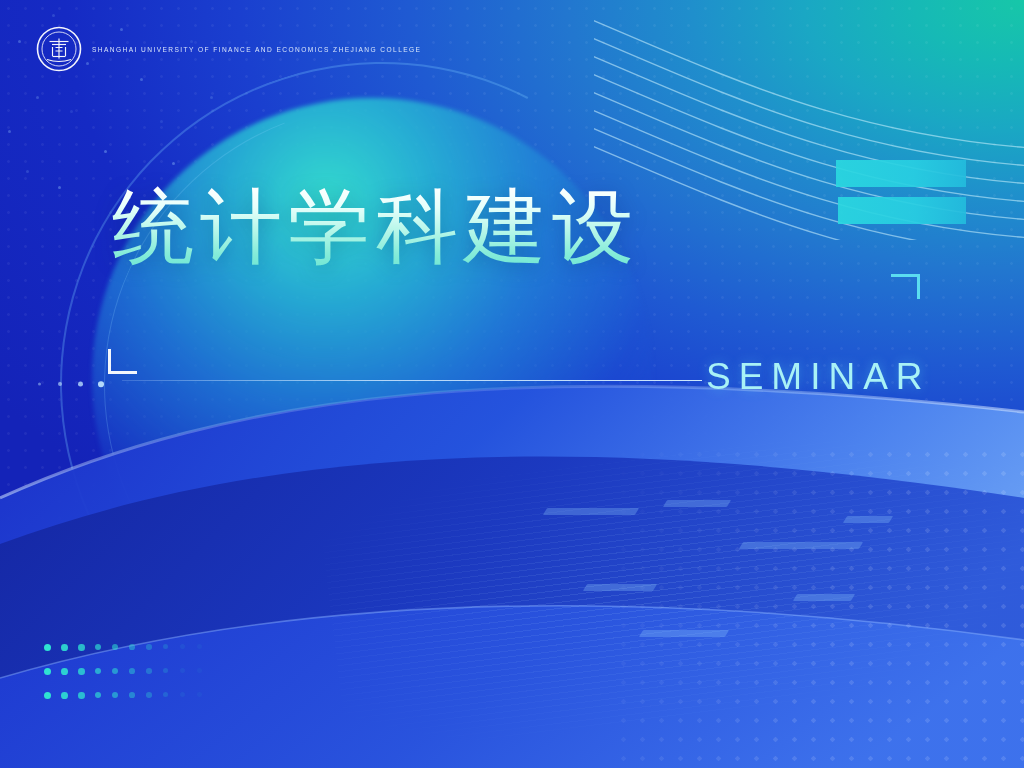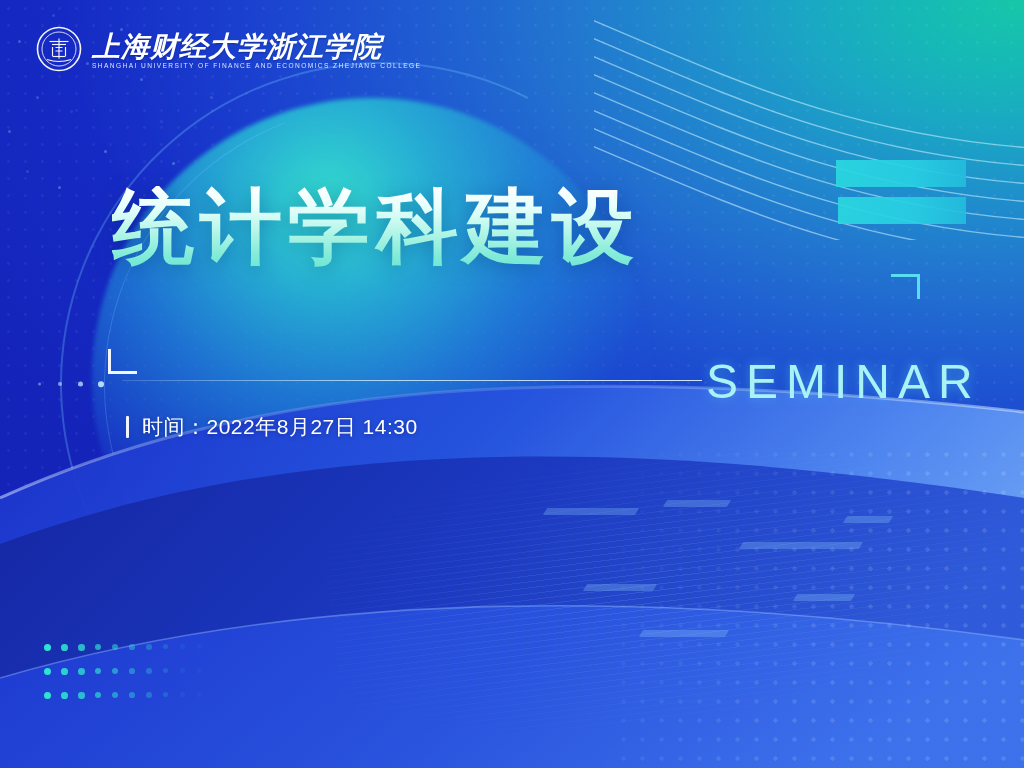--- a/index.html
+++ b/index.html
@@ -102,21 +102,21 @@
     text-shadow:0 1px 2px rgba(0,20,80,.35);
   }
   .logo-en{
     font-size:6.6px;color:#e9f3ff;letter-spacing:1.42px;white-space:nowrap;
     opacity:.92;font-weight:400;
   }
 
   
   .title-main{
     position:absolute;left:112px;top:186px;
-    font-size:82px;font-weight:700;line-height:1;letter-spacing:6px;
+    font-size:82px;font-weight:400;line-height:1;letter-spacing:6px;
     white-space:nowrap;
     background:linear-gradient(180deg,#ffffff 0%,#e6fffb 26%,#b4f6e8 56%,#86ecd9 82%,#6fe6d4 100%);
     -webkit-background-clip:text;background-clip:text;
     color:transparent;-webkit-text-fill-color:transparent;
     filter:drop-shadow(0 3px 10px rgba(0,40,110,.35));
   }
 
   .subtitle{
     position:absolute;left:112px;top:292px;
     font-size:40px;font-weight:700;line-height:1;letter-spacing:2px;
@@ -136,21 +136,21 @@
     border-right:3px solid #5fe3f2;border-top:3px solid #5fe3f2;
     opacity:.95;
   }
 
   .rule{
     position:absolute;left:122px;top:380px;width:580px;height:1px;
     background:linear-gradient(90deg, rgba(190,220,255,.20) 0%, rgba(205,230,255,.85) 45%, rgba(215,240,255,.95) 100%);
   }
   .seminar{
     position:absolute;left:706px;top:358px;
-    font-size:48px;font-weight:400;letter-spacing:8px;line-height:1;
+    font-size:37px;font-weight:400;letter-spacing:8px;line-height:1;
     color:#a9f2f6;white-space:nowrap;
     text-shadow:0 0 12px rgba(90,220,240,.45);
   }
 
   
   .info{position:absolute;left:126px;top:410px;padding-left:16px;}
   .info-bar{
     position:absolute;left:0;top:6px;bottom:6px;width:3px;
     background:#ffffff;opacity:.95;border-radius:1px;
   }
@@ -306,32 +306,30 @@
           <path d="M16 18.5 h14"></path>
           <path d="M23 12.5 v20"></path>
           <path d="M16.5 21 v9 M29.5 21 v9"></path>
           <path d="M16.5 30.5 h13"></path>
           <path d="M19.5 21.5 h7 M19.5 25 h7"></path>
           <path d="M11 33.5 q12 4 24 0"></path>
         </g>
       </svg>
     </span>
     <span class="logo-texts">
-      <span class="logo-cn">上海财经大学浙江学院</span>
       <span class="logo-en">SHANGHAI UNIVERSITY OF FINANCE AND ECONOMICS ZHEJIANG COLLEGE</span>
     </span>
   </div>
 
   <div class="title-main">统计学科建设</div>
 
 
   <div class="bracket bracket-bl"></div>
   <div class="bracket bracket-tr"></div>
 
   <div class="rule"></div>
   <div class="seminar">SEMINAR</div>
 
   <div class="info">
     <span class="info-bar"></span>
-    <div class="info-line">时间：2022年8月27日 14:30</div>
   </div>
 
 </div>
 
 </body></html>

